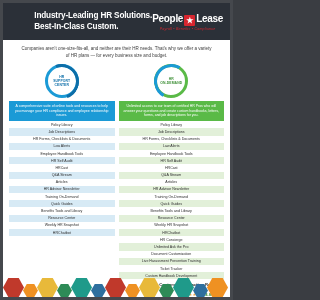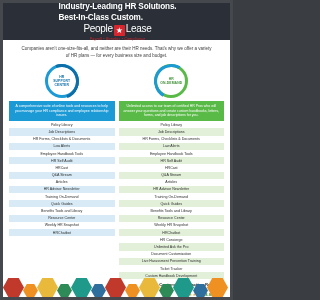--- a/index.html
+++ b/index.html
@@ -15,35 +15,34 @@
     background:#ffffff;
     border:3px solid #45484d;
     overflow:hidden;
   }
   
   .header {
     height:37px;
     background:#2b3038;
     display:flex;
     align-items:center;
-    justify-content:center;
+    justify-content:flex-end;
     padding:0 7px 0 9px;
-    flex-direction:column;
   }
   .headline {
     color:#ffffff;
     font-size:8.2px;
     font-weight:bold;
     line-height:10.5px;
     letter-spacing:-0.15px;
   }
   .logo-wrap { text-align:center; }
   .logo-main {
     font-size:10px;
-    font-weight:normal;
+    font-weight:bold;
     color:#ffffff;
     letter-spacing:-0.3px;
     line-height:11px;
     white-space:nowrap;
   }
   .logo-star {
     display:inline-block;
     width:11px; height:11px;
     background:#d8262f;
     color:#ffffff;

